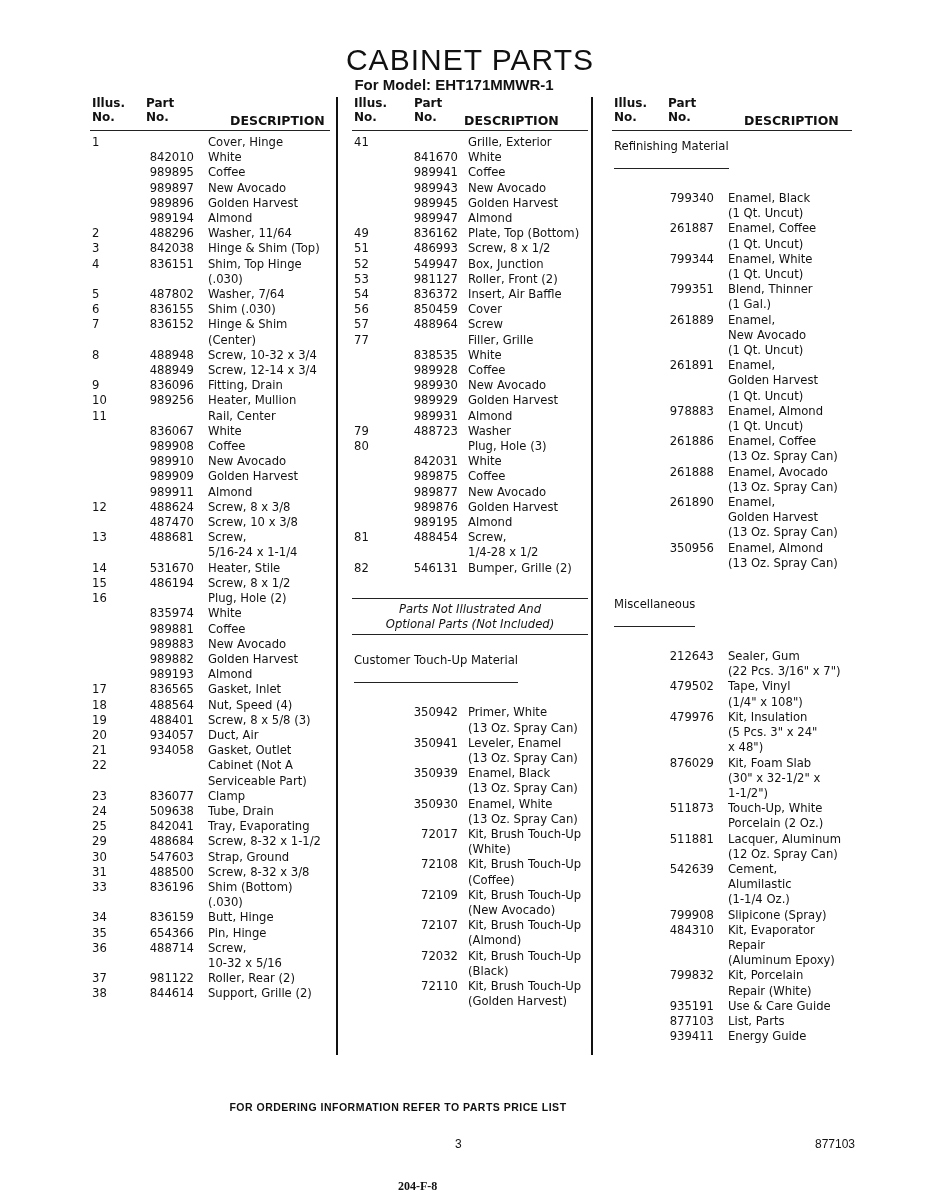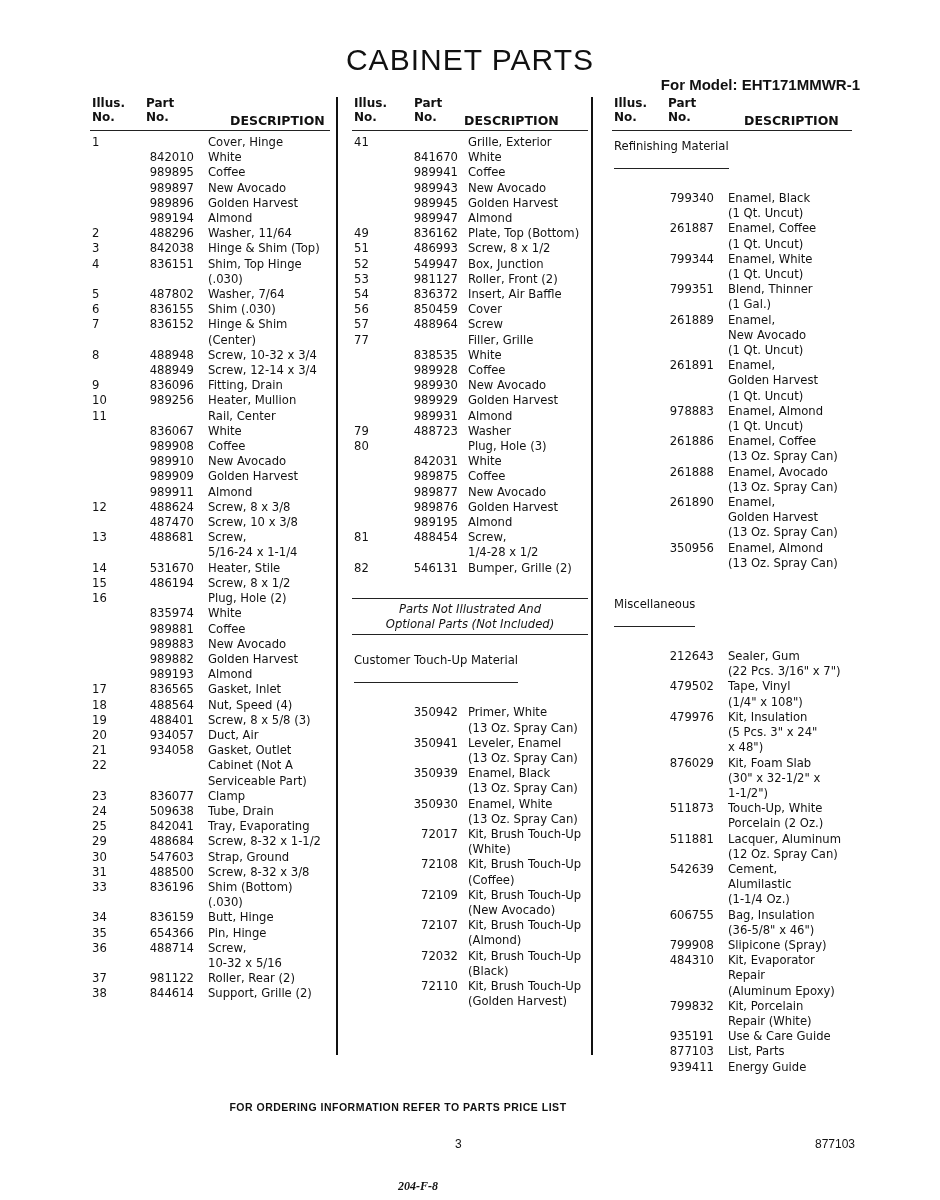--- a/index.html
+++ b/index.html
@@ -1,23 +1,23 @@
 <!DOCTYPE html>
 <html><head>
 <meta charset="utf-8">
 <style>
   html, body { margin:0; padding:0; background:#ffffff; }
   body { width:940px; height:1200px; position:relative; overflow:hidden;
          font-family:"DejaVu Sans", sans-serif; color:#111; }
   .title { position:absolute; left:0; width:940px; top:44px; text-align:center;
            font-family:"Liberation Sans", sans-serif; font-weight:normal; font-size:30px;
            letter-spacing:1px; line-height:32px; }
-  .subtitle { position:absolute; left:0; width:860px; top:76px; text-align:right;
+  .subtitle { position:absolute; left:0; width:860px; top:76px; text-align:center;
               font-family:"Liberation Sans", sans-serif; font-weight:bold; font-size:15px;
-              line-height:17px; }
+              line-height:17px;padding-left:24px; }
   .col { position:absolute; top:96px; }
   .col1 { left:90px; width:240px; }
   .col2 { left:352px; width:236px; }
   .col3 { left:612px; width:240px; }
   .vrule { position:absolute; background:#111; width:2px; }
   .hdr { position:relative; height:34px; font-size:12px; font-weight:bold; line-height:14px;
          border-bottom:1.5px solid #222; }
   .hdr .illus { position:absolute; left:2px; top:0; }
   .hdr .part { position:absolute; top:0; }
   .hdr .desc { position:absolute; bottom:2px; font-size:12.5px; }
@@ -42,21 +42,21 @@
                    border-bottom:1px solid #222; padding-bottom:14px; margin-left:2px; }
   .notice { text-align:center; font-size:11.6px; line-height:15.2px;
             border-top:1px solid #222; border-bottom:1.5px solid #222; padding:3px 0 2px; margin-top:22px;font-style:italic; }
   .spacer-s { height:18px; }
   .spacer-m { height:14px; }
   .footer-note { position:absolute; top:1101px; left:0; width:796px; text-align:center;
                  font-family:"Liberation Sans", sans-serif; font-weight:bold; font-size:10.5px;
                  letter-spacing:0.5px; }
   .pagenum { position:absolute; top:1137px; left:455px; font-size:12px; font-family:"Liberation Sans", sans-serif; }
   .docnum { position:absolute; top:1137px; left:815px; font-size:12px; font-family:"Liberation Sans", sans-serif; }
-  .handwrite { position:absolute; top:1179px; left:398px; font-size:12px; font-style:italic;
+  .handwrite { position:absolute; top:1179px; left:398px; font-size:12px; 
                font-family:"Liberation Serif", serif; font-weight:bold; }
 </style>
 </head>
 <body>
 
 <div class="title">CABINET PARTS</div>
 <div class="subtitle">For Model: EHT171MMWR-1</div>
 
 <div class="vrule" style="left:336px; top:97px; height:958px;"></div>
 <div class="vrule" style="left:591px; top:97px; height:958px;"></div>
@@ -674,26 +674,20 @@
       </div>
       <div class="row">
         <span class="i"></span>
         <span class="p">542639</span>
         <div class="d">Cement,
 Alumilastic
 (1-1/4 Oz.)</div>
       </div>
       <div class="row">
         <span class="i"></span>
-        <span class="p">606755</span>
-        <div class="d">Bag, Insulation
-(36-5/8" x 46")</div>
-      </div>
-      <div class="row">
-        <span class="i"></span>
         <span class="p">799908</span>
         <div class="d">Slipicone (Spray)</div>
       </div>
       <div class="row">
         <span class="i"></span>
         <span class="p">484310</span>
         <div class="d">Kit, Evaporator
 Repair
 (Aluminum Epoxy)</div>
       </div>

